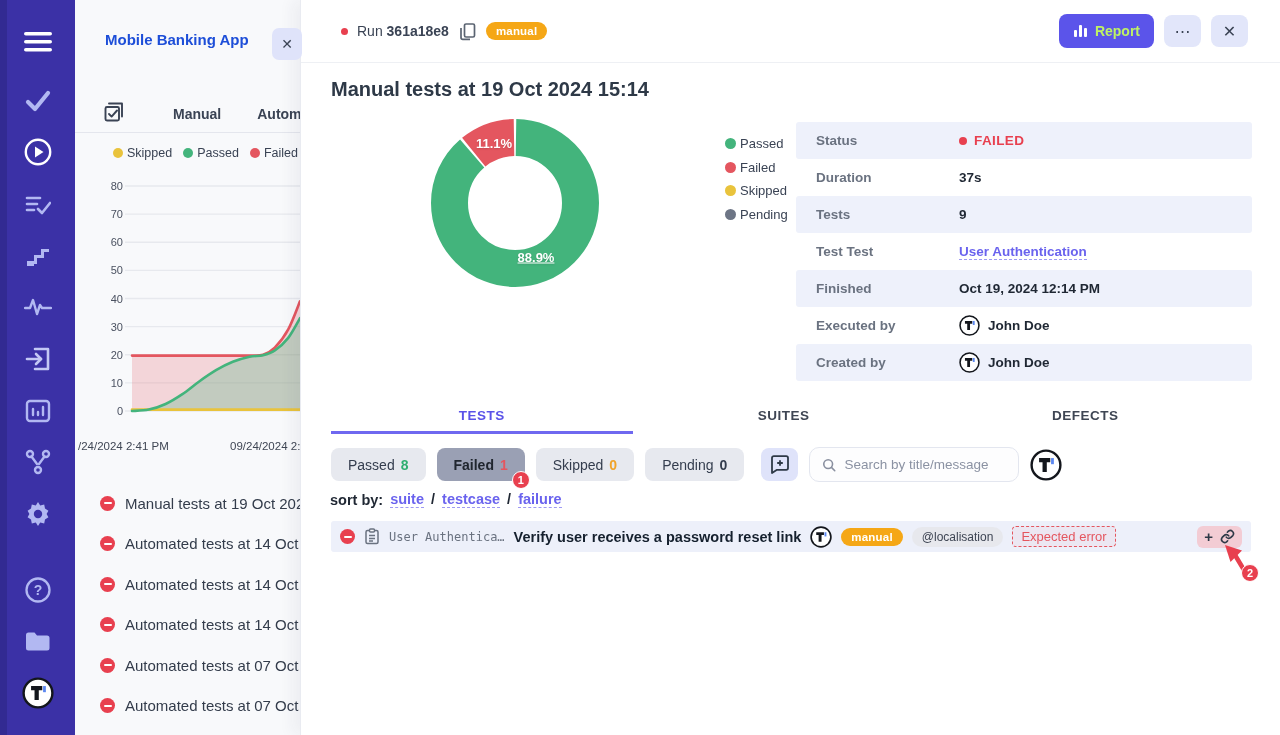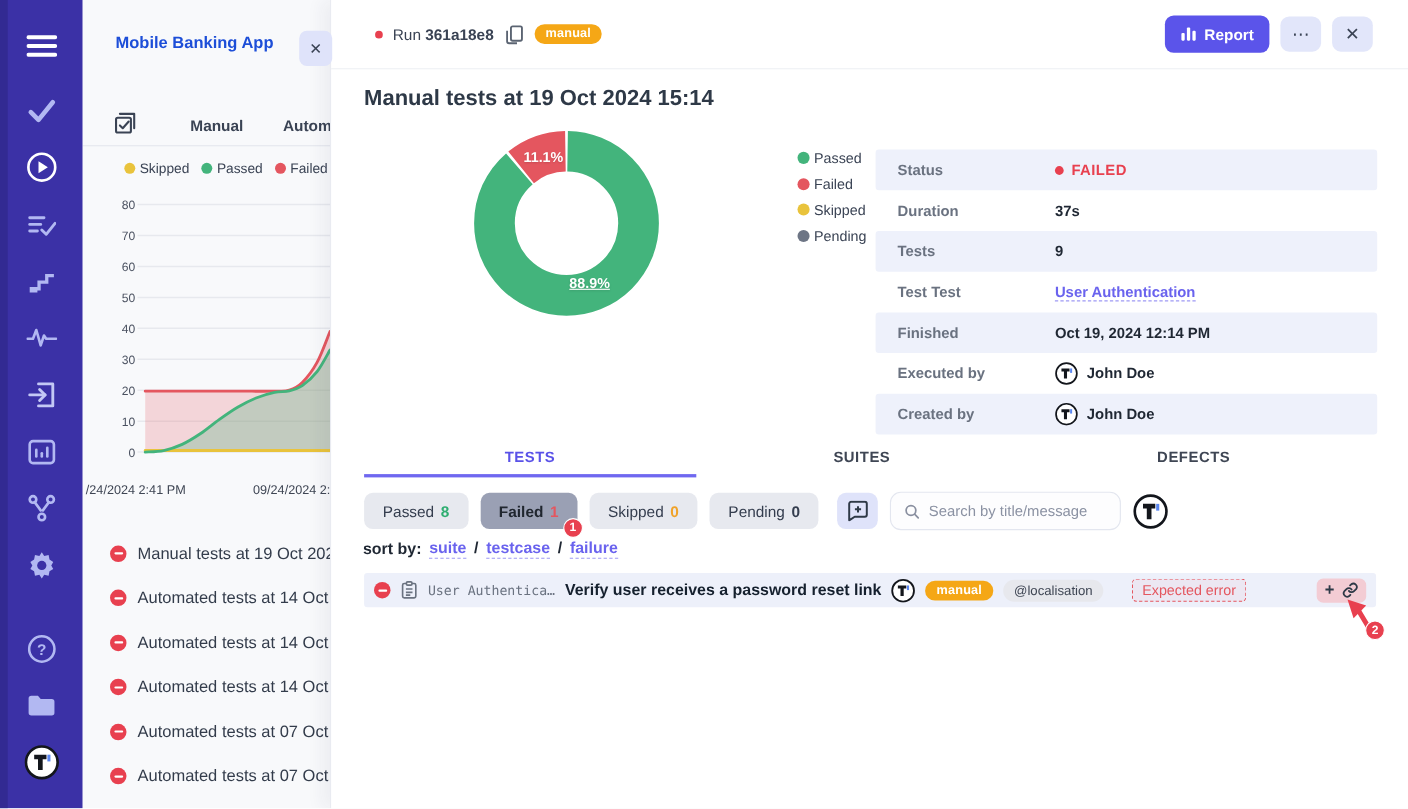--- a/index.html
+++ b/index.html
@@ -38,35 +38,35 @@
   #run-panel { position:absolute; left:300px; top:0; width:980px; height:735px; background:#fff; border-left:1px solid #e9ebf1; box-shadow:-8px 0 14px rgba(40,45,80,0.05); z-index:2; }
   #drawer-close { position:absolute; left:-29px; top:28px; width:30px; height:32px; background:#dfe3fa; border:none; border-radius:7px; font-size:14px; color:#3a4354; cursor:pointer; display:flex; align-items:center; justify-content:center; }
   #run-header { height:63px; border-bottom:1px solid #eef0f4; display:flex; align-items:center; justify-content:space-between; padding:0 32px 0 40px; }
   .hdr-left { display:flex; align-items:center; gap:9px; }
   .red-dot { width:7px; height:7px; border-radius:50%; background:#e8404f; flex:none; }
   .run-label { font-size:14px; color:#3a4354; }
   .run-label b { font-weight:700; }
   .copy-btn { background:none; border:none; cursor:pointer; display:flex; padding:0; }
   .badge-manual { background:#f5a716; color:#fff; font-size:11.5px; font-weight:700; padding:3px 10px; border-radius:10px; letter-spacing:.2px; }
   .hdr-right { display:flex; align-items:center; gap:10px; }
-  #report-btn { display:flex; align-items:center; gap:7px; background:#5b54ea; color:#ffffff; border:none; border-radius:8px; height:34px; padding:0 14px; font-size:14px; font-weight:700; cursor:pointer; font-family:inherit; }
+  #report-btn { display:flex; align-items:center; gap:7px; background:#5b54ea; color:#bef264; border:none; border-radius:8px; height:34px; padding:0 14px; font-size:14px; font-weight:700; cursor:pointer; font-family:inherit; }
   .ghost-btn { background:#e2e6fa; border:none; border-radius:8px; width:37px; height:32px; font-size:16px; color:#3a4354; cursor:pointer; display:flex; align-items:center; justify-content:center; }
   #run-title { position:absolute; left:30px; top:78px; font-size:20px; font-weight:700; color:#2e3947; }
 
   
   #donut-wrap { position:absolute; left:126px; top:115px; width:176px; height:176px; }
   .slice-label { position:absolute; transform:translate(-50%,-50%); color:#fff; font-size:13px; font-weight:700; text-shadow:0 1px 2px rgba(0,0,0,0.15); }
   #slice-label-1 { left:67px; top:28px; }
   #slice-label-0 { left:109px; top:142px;text-decoration:underline; }
   #donut-legend { position:absolute; left:424px; top:136px; }
   #donut-legend .legend-item { margin-bottom:8.5px; font-size:13px; }
   #donut-legend .legend-dot { width:11px; height:11px; }
 
   
-  #details { position:absolute; left:495px; top:136px; width:456px; }
+  #details { position:absolute; left:495px; top:122px; width:456px; }
   .detail-row { height:37px; display:flex; align-items:center; padding-left:20px; }
   .detail-row.alt { background:#eef1fb; border-radius:3px; }
   .detail-label { width:143px; flex:none; font-size:13.5px; font-weight:700; color:#6a7280; }
   .detail-value { font-size:13.5px; font-weight:600; color:#1f2733; display:flex; align-items:center; gap:8px; }
   .status-failed { color:#e8404f; font-weight:700; letter-spacing:.4px; display:flex; align-items:center; gap:7px; }
   .status-failed .red-dot { width:8px; height:8px; }
   .detail-link { color:#6a63ee; font-weight:600; border-bottom:1px dashed rgba(106,99,238,.65); cursor:pointer; text-decoration:none; }
 
   
   #result-tabs { position:absolute; left:30px; top:403px; width:905px; height:31px; display:flex; }
@@ -88,21 +88,21 @@
   
   #sort-row { position:absolute; left:29px; top:491px; font-size:14.5px; color:#1f2733; font-weight:600; display:flex; gap:7px; align-items:center; }
   .sort-link { color:#6a63ee; font-weight:600; border-bottom:1px dashed rgba(106,99,238,.65); cursor:pointer; }
   .sort-sep { color:#1f2733; }
 
   
   #test-row { position:absolute; left:30px; top:521px; width:920px; height:31px; background:#edf0fa; border-radius:3px; display:flex; align-items:center; gap:9px; padding:0 9px; }
   #test-suite { font-family:"DejaVu Sans Mono", monospace; font-size:12px; color:#6a7280; white-space:nowrap; }
   #test-title { font-size:14.5px; font-weight:600; color:#15202e; white-space:nowrap; }
   .tag-pill { background:#e7e8ed; color:#3f4654; font-size:12px; padding:3px 10px; border-radius:10px; white-space:nowrap; }
-  .error-pill { color:#e4565f; font-size:13px; border:1px dashed #e4565f; border-radius:4px; padding:2px 8px; background:rgba(228,86,95,0.05); white-space:nowrap;margin-left:17px; }
+  .error-pill { color:#e4565f; font-size:13px; border:1px dashed #e4565f; border-radius:4px; padding:2px 8px; background:rgba(228,86,95,0.05); white-space:nowrap; }
   #row-spacer { flex:1; }
   #row-actions { background:#f3ccd4; border-radius:6px; height:22px; display:flex; align-items:center; gap:7px; padding:0 7px; }
   #row-actions .plus { font-size:15px; font-weight:600; color:#2e3947; line-height:1; cursor:pointer; }
   #row-actions svg { cursor:pointer; }
 
   
   #annot-arrow { position:absolute; left:920px; top:541px; }
   #annot-badge { position:absolute; left:940px; top:564px; width:18px; height:18px; border-radius:50%; background:#e8404f; color:#fff; font-size:11px; font-weight:700; display:flex; align-items:center; justify-content:center; border:1.5px solid #fff; }
 </style>
 </head>

